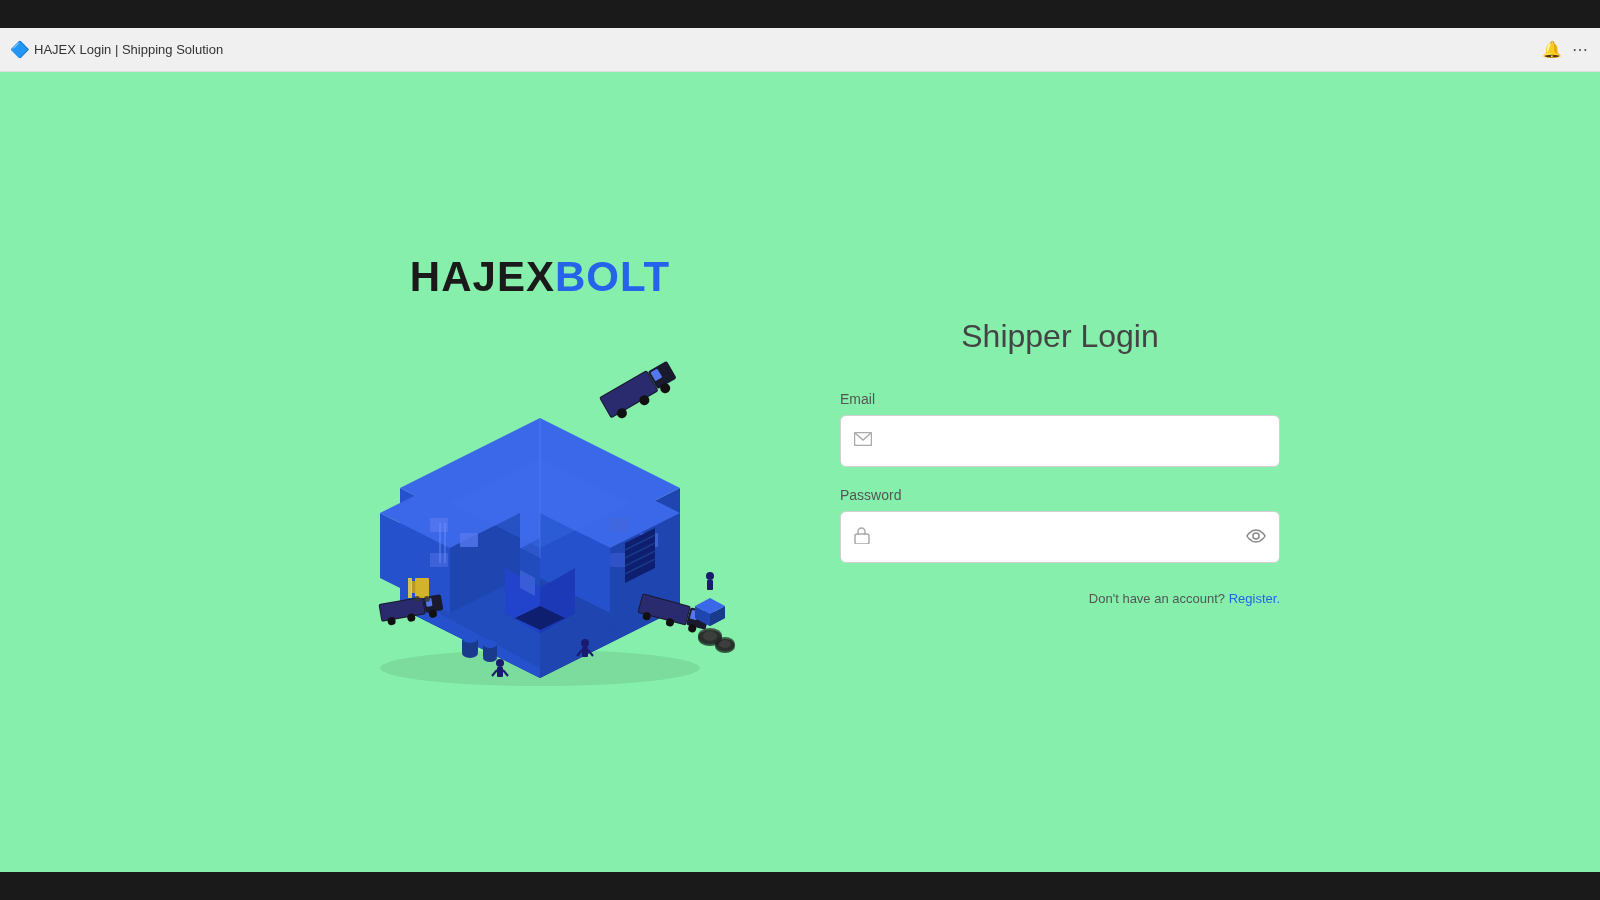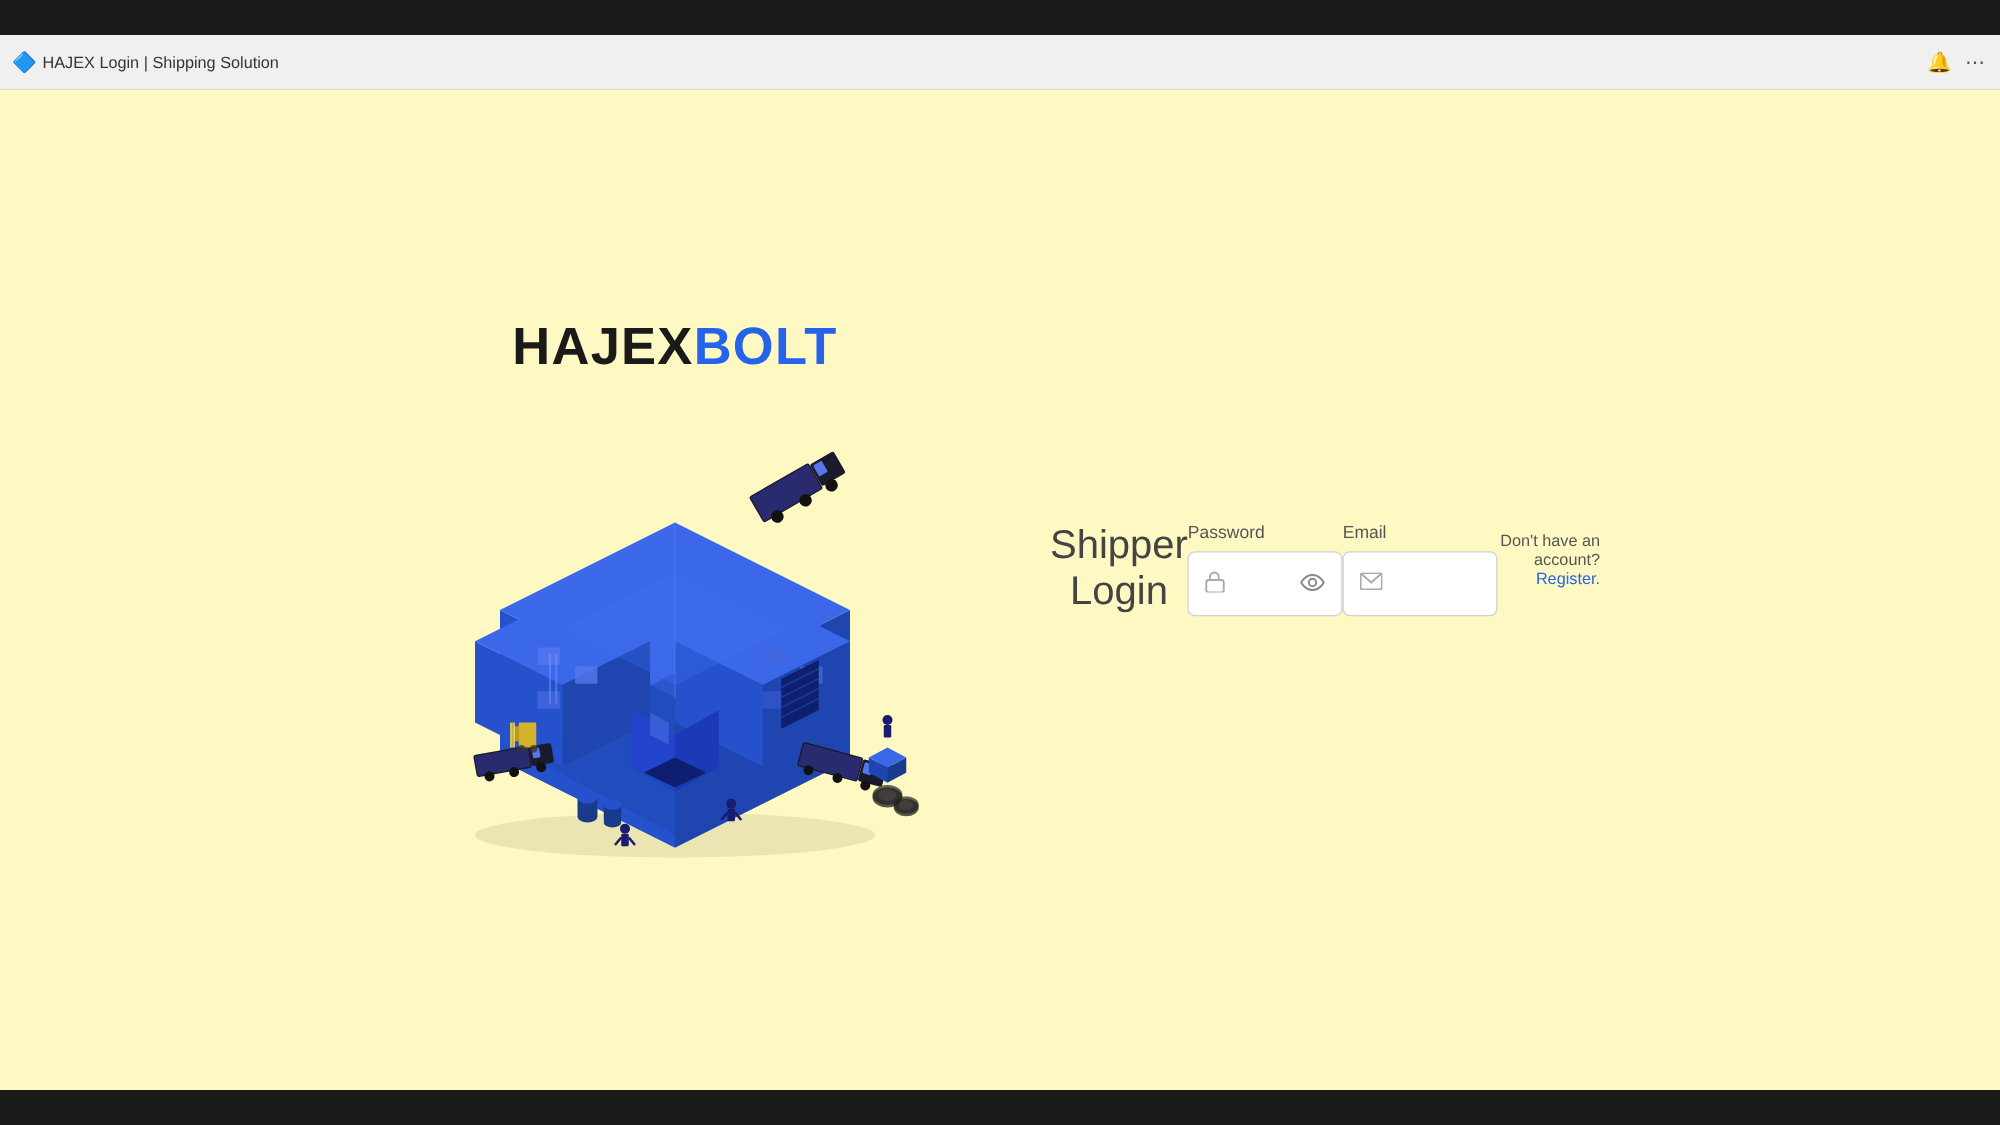--- a/index.html
+++ b/index.html
@@ -55,21 +55,21 @@
       color: #555;
       cursor: pointer;
     }
 
     
     .main-content {
       flex: 1;
       display: flex;
       align-items: center;
       justify-content: center;
-      background: #fef9c3;
+      background: #86efac;
     }
 
     .login-container {
       display: flex;
       align-items: center;
       justify-content: center;
       gap: 80px;
       width: 100%;
       max-width: 1100px;
     }
@@ -98,21 +98,21 @@
     
     .illustration {
       width: 440px;
       height: 380px;
       position: relative;
     }
 
     
     .right-side {
       display: flex;
-      flex-direction: row;
+      flex-direction: column;
       width: 440px;
     }
 
     .form-title {
       font-size: 32px;
       font-weight: 400;
       color: #444;
       text-align: center;
       margin-bottom: 36px;
     }
@@ -357,53 +357,53 @@
 
           <ellipse cx="405" cy="338" rx="10" ry="7" fill="#111" opacity="0.7"></ellipse>
           <ellipse cx="405" cy="336" rx="10" ry="7" fill="#222" opacity="0.7"></ellipse>
           <ellipse cx="405" cy="336" rx="6" ry="4" fill="#444" opacity="0.7"></ellipse>
         </svg>
       </div>
     </div>
 
     <div class="right-side">
       <h1 class="form-title">Shipper Login</h1>
+
+      <div class="form-group">
+        <label class="form-label">Email</label>
+        <div class="input-wrapper">
+          <span class="input-icon-left">
+            <svg width="18" height="14" viewBox="0 0 18 14" fill="none" xmlns="http://www.w3.org/2000/svg">
+              <rect x="0.5" y="0.5" width="17" height="13" rx="1.5" stroke="#aaa" stroke-width="1.5" fill="none"></rect>
+              <path d="M1 1L9 8L17 1" stroke="#aaa" stroke-width="1.5" fill="none"></path>
+            </svg>
+          </span>
+          <input type="email" class="form-input" placeholder="" style="">
+        </div>
+      </div>
 
       <div class="form-group">
         <label class="form-label">Password</label>
         <div class="input-wrapper">
           <span class="input-icon-left">
             <svg width="16" height="18" viewBox="0 0 16 18" fill="none" xmlns="http://www.w3.org/2000/svg">
               <rect x="1" y="8" width="14" height="10" rx="2" stroke="#aaa" stroke-width="1.5" fill="none"></rect>
               <path d="M4 8V5.5C4 3.567 5.567 2 7.5 2V2C9.433 2 11 3.567 11 5.5V8" stroke="#aaa" stroke-width="1.5" fill="none" stroke-linecap="round"></path>
             </svg>
           </span>
           <input type="password" class="form-input" placeholder="" style="">
           <span class="input-icon-right">
             <svg width="20" height="14" viewBox="0 0 20 14" fill="none" xmlns="http://www.w3.org/2000/svg">
               <path d="M1 7C1 7 4 1 10 1C16 1 19 7 19 7C19 7 16 13 10 13C4 13 1 7 1 7Z" stroke="#888" stroke-width="1.5" fill="none"></path>
               <circle cx="10" cy="7" r="3" stroke="#888" stroke-width="1.5" fill="none"></circle>
             </svg>
           </span>
         </div>
       </div>
 
-      <div class="form-group">
-        <label class="form-label">Email</label>
-        <div class="input-wrapper">
-          <span class="input-icon-left">
-            <svg width="18" height="14" viewBox="0 0 18 14" fill="none" xmlns="http://www.w3.org/2000/svg">
-              <rect x="0.5" y="0.5" width="17" height="13" rx="1.5" stroke="#aaa" stroke-width="1.5" fill="none"></rect>
-              <path d="M1 1L9 8L17 1" stroke="#aaa" stroke-width="1.5" fill="none"></path>
-            </svg>
-          </span>
-          <input type="email" class="form-input" placeholder="" style="">
-        </div>
-      </div>
-
       <div class="register-text">
         <span>Don't have an account?</span>
         <a href="#" class="register-link">Register.</a>
       </div>
 
     </div>
 
   </div>
 </div>
 

